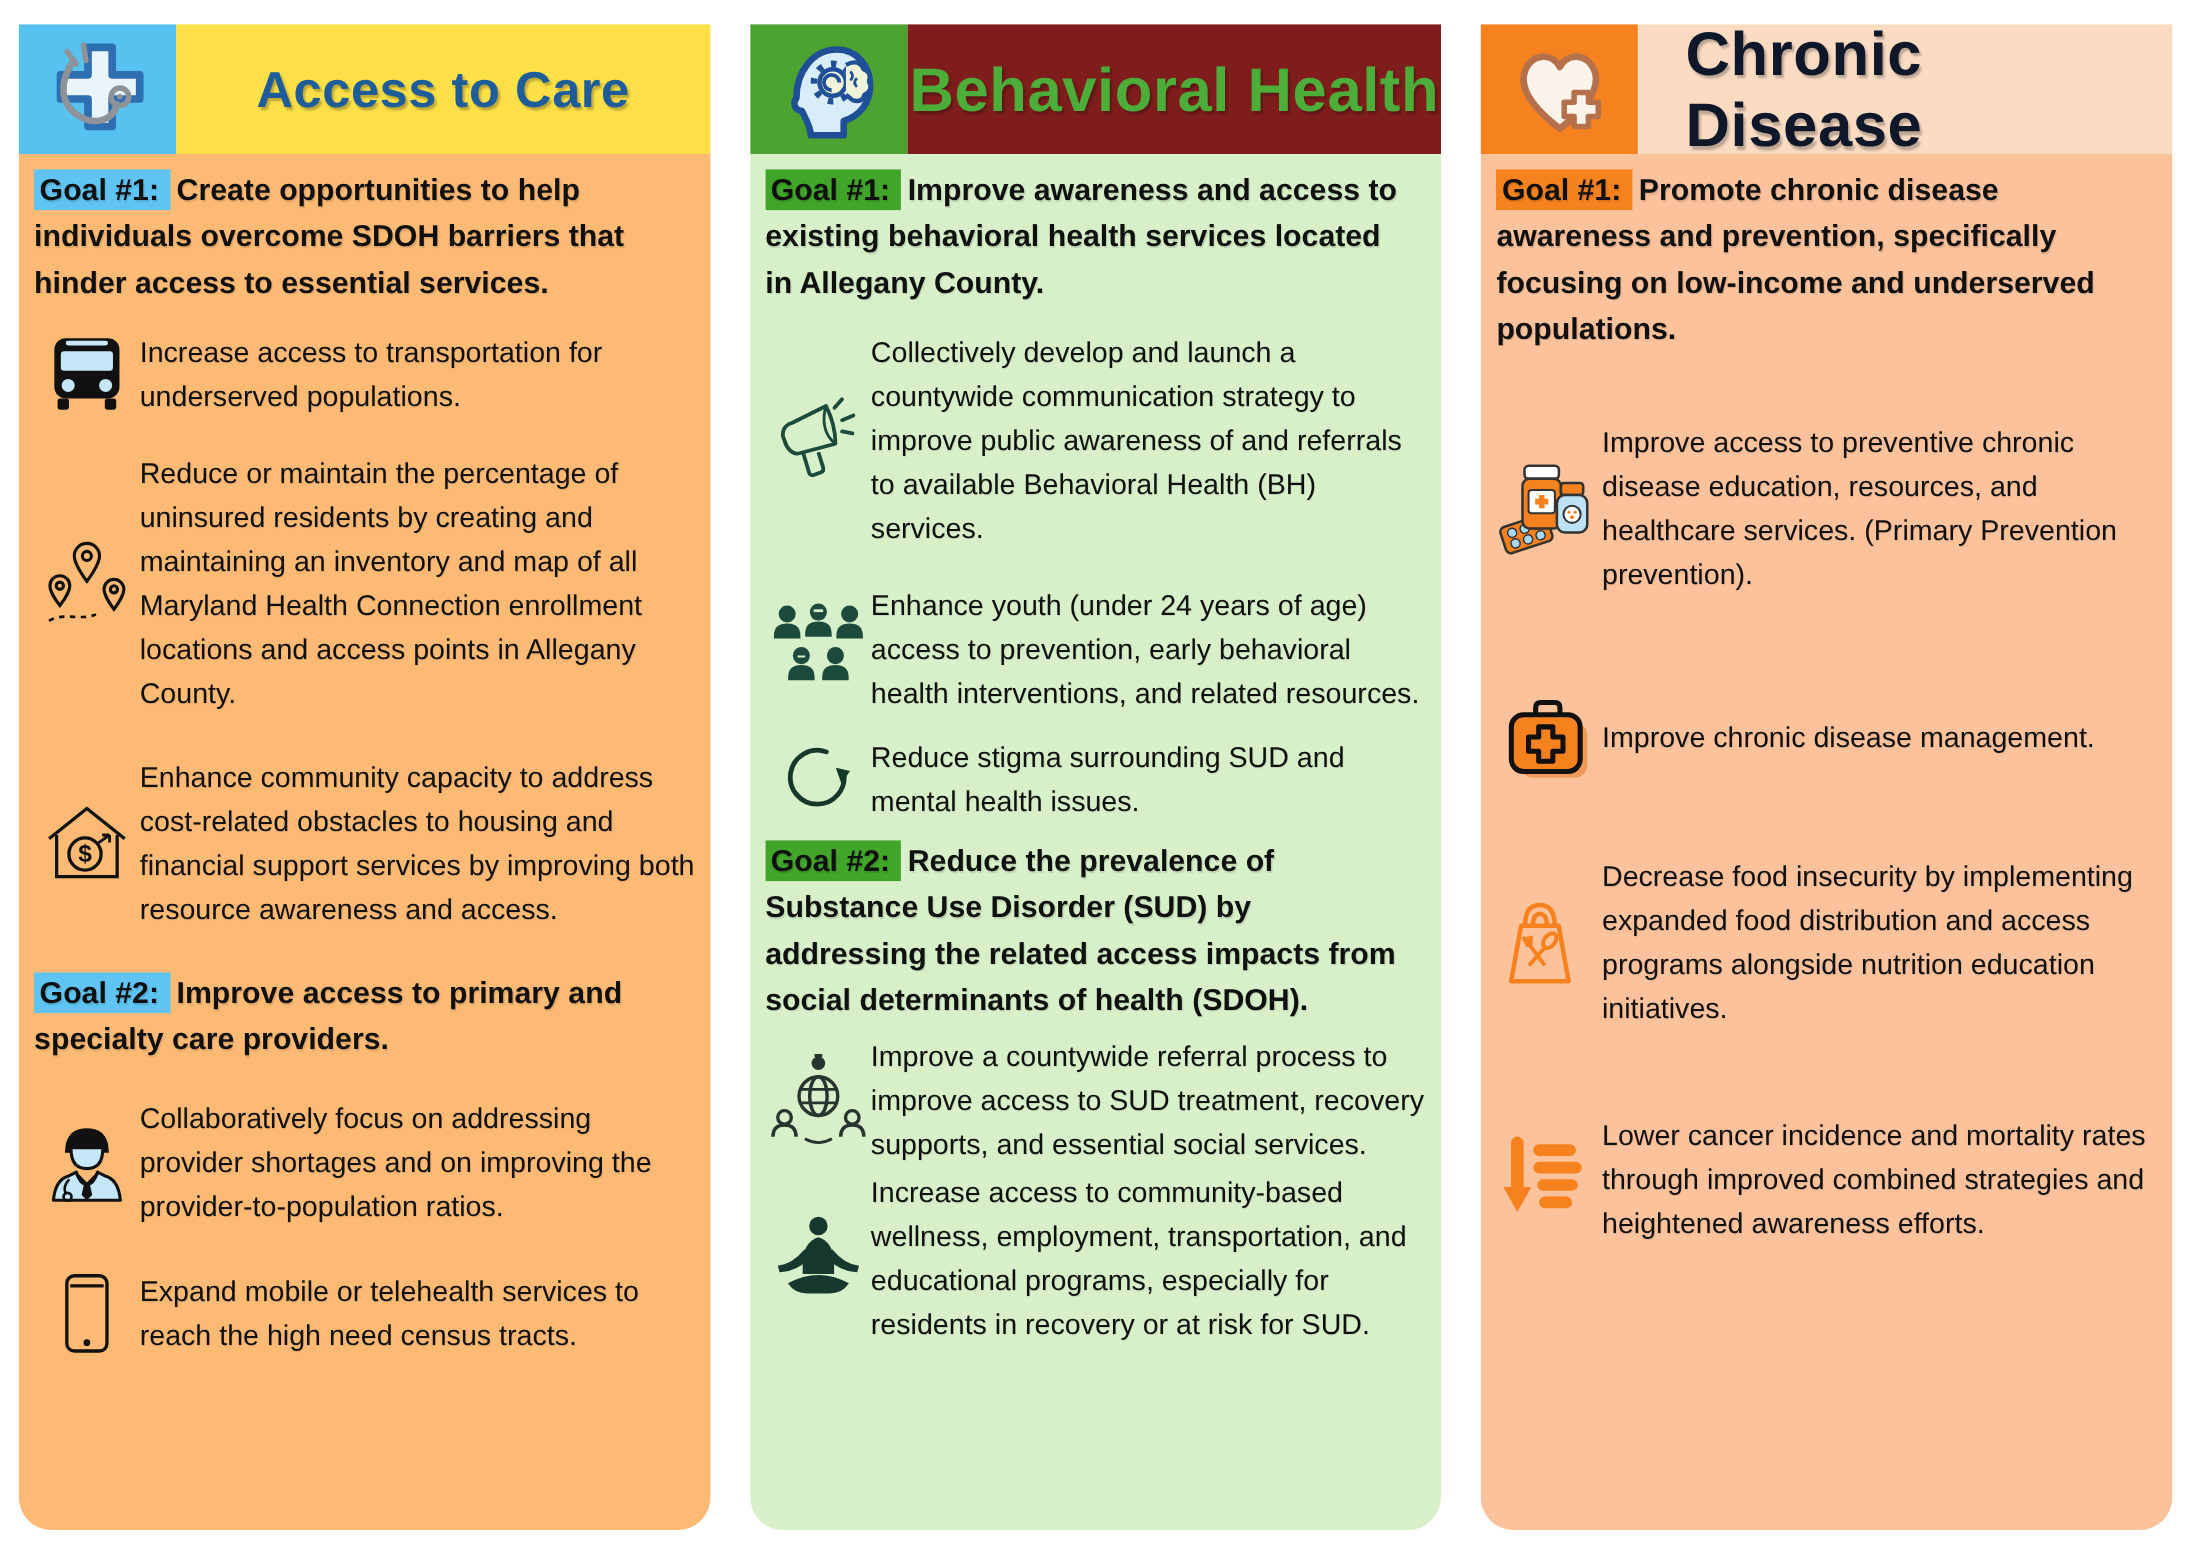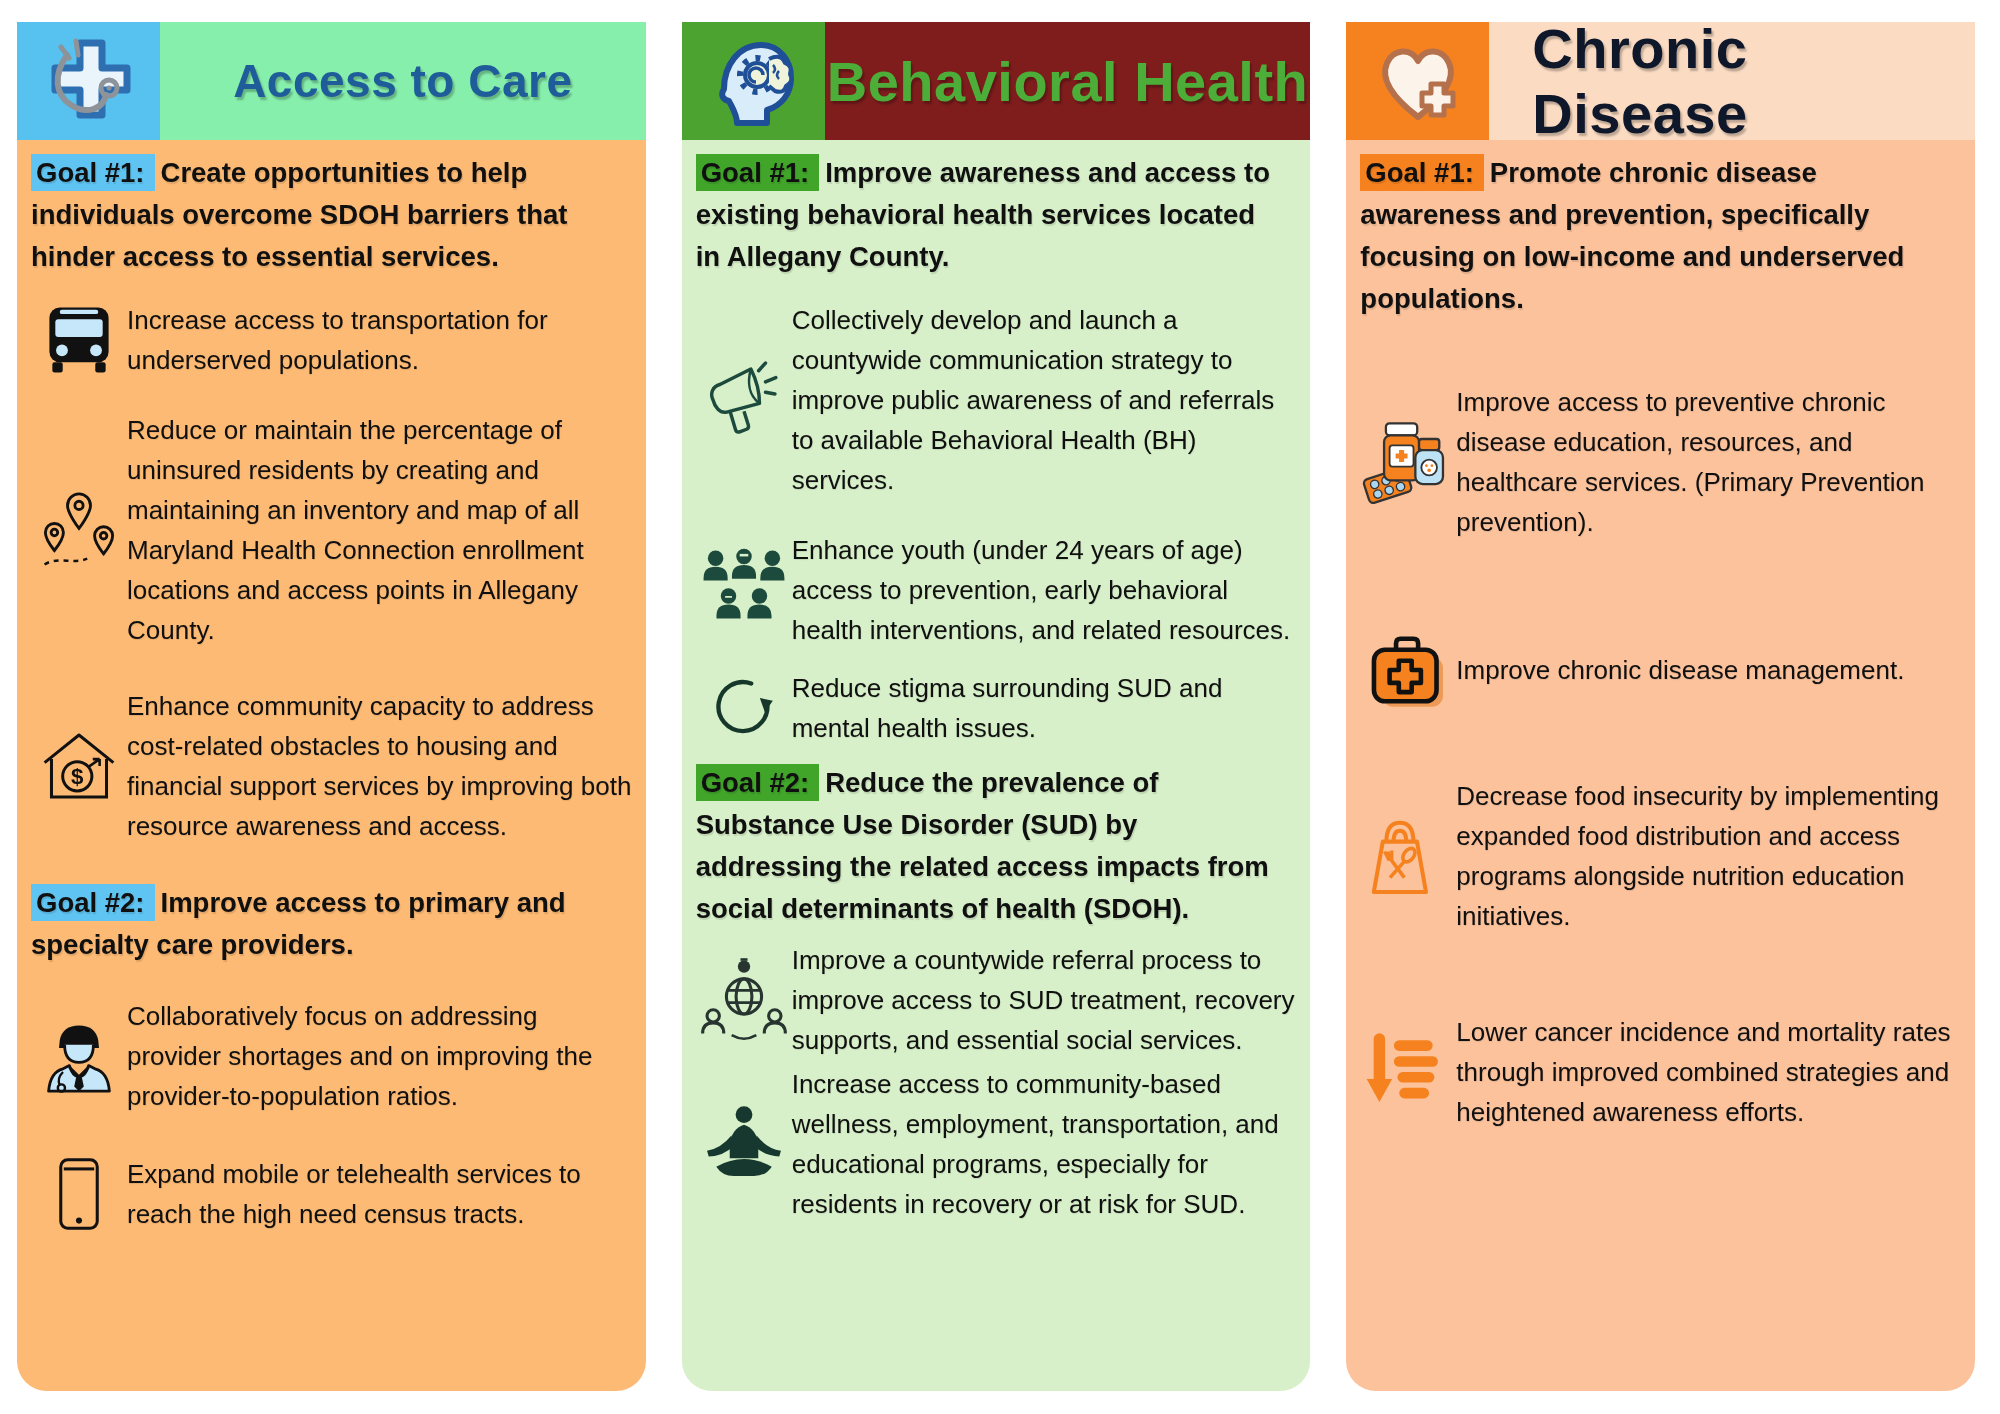--- a/index.html
+++ b/index.html
@@ -12,21 +12,21 @@
   .title{font-weight:bold;letter-spacing:0.5px;text-shadow:2px 3px 2px rgba(0,0,0,0.25);}
   .panel-body{flex:1;box-sizing:border-box;padding:12px 12px 0 14px;}
   .goal{font-weight:bold;font-size:27.5px;line-height:42px;text-shadow:1px 1.5px 1px rgba(0,0,0,0.12);}
   .goal .hl{padding:3px 10px 3px 5px;margin-right:6px;}
   .bullet{display:flex;align-items:center;}
   .bullet .ico{flex:none;width:96px;display:flex;justify-content:center;align-items:center;}
   .bullet .txt{flex:1;font-size:26px;line-height:40px;text-shadow:0.5px 1px 1px rgba(0,0,0,0.10);}
 
   
   .c0 .icon-box{background:#57C1F0;}
-  .c0 .title-bar{background:#86efac;}
+  .c0 .title-bar{background:#fde047;}
   .c0 .title{font-size:46px;color:#1E5D99;}
   .c0 .panel-body{background:#fdba74;}
   .c0 .hl{background:#5FC4F2;}
   .c0 .goal{max-width:574px;}
 
   
   .c1 .icon-box{background:#4CA32F;}
   .c1 .title-bar{background:#7f1d1d;}
   .c1 .title{font-size:56px;color:#4CAE38;}
   .c1 .panel-body{background:#D7F0C9;}

